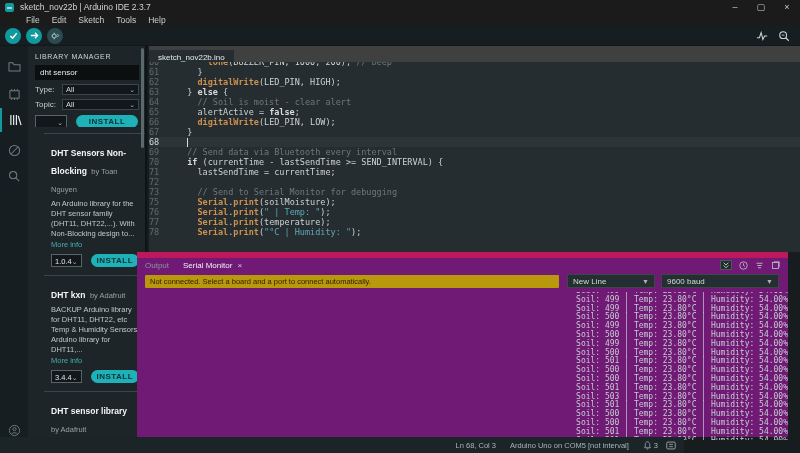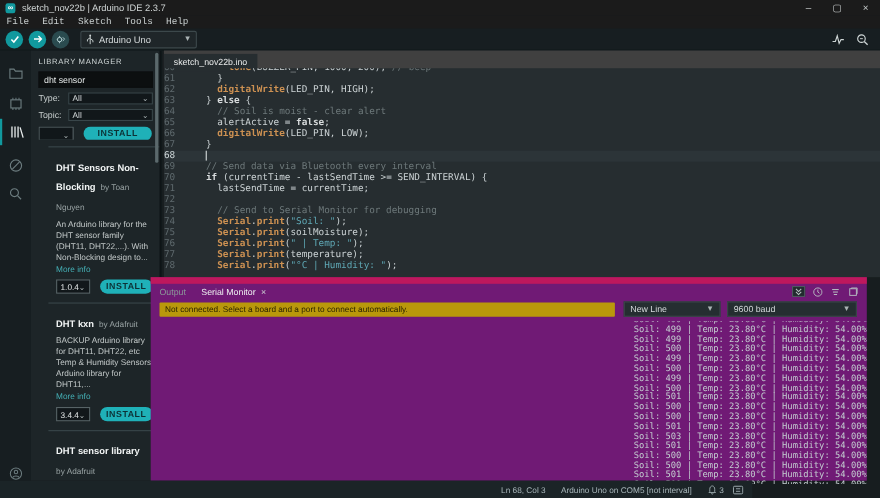--- a/index.html
+++ b/index.html
@@ -11,21 +11,21 @@
   #titlebar { position:absolute; left:0; top:0; width:800px; height:14px; background:#1b1b1b;
     display:flex; align-items:center; }
   #app-icon { width:9px; height:9px; margin:0 6px 0 5px; background:#11999e; border-radius:2px;
     color:#fff; font-size:7px; line-height:9px; text-align:center; font-weight:bold; }
   #title-text { font-size:8.5px; color:#d0d5d5; }
   #win-controls { margin-left:auto; display:flex; align-items:center; height:14px; }
   .win-btn { width:26px; height:14px; text-align:center; font-size:9px; line-height:14px; color:#c6cbcb; }
 
   
   #menubar { position:absolute; left:0; top:14px; width:800px; height:12px; background:#1b1b1b;
-    display:flex; align-items:center; padding-left:0;font-family:Liberation Mono, monospace; }
+    display:flex; align-items:center; padding-left:20px; }
   .menu-item { font-size:8.5px; color:#c9cfcf; padding:0 6px; }
 
   
   #toolbar { position:absolute; left:0; top:26px; width:800px; height:20px; background:#171e21;
     display:flex; align-items:center; border-bottom:1px solid #10181a; }
   .tb-circle { width:16px; height:16px; border-radius:50%; margin-left:5px;
     display:flex; align-items:center; justify-content:center; }
   .tb-teal { background:#11999e; }
   .tb-dim  { background:#2a4b4f; }
   #board-select { margin-left:10px; width:106px; height:16px; background:#1f2629;
@@ -153,28 +153,20 @@
       <svg width="9" height="9" viewBox="0 0 10 10">
           <path d="M1 5 H8 M5.5 2 L8.5 5 L5.5 8" stroke="#fff" stroke-width="1.4" fill="none"></path>
         </svg>
     </div>
     <div class="tb-circle tb-dim">
       <svg width="10" height="10" viewBox="0 0 12 12">
           <circle cx="5" cy="6" r="2.4" fill="none" stroke="#b9d4d6" stroke-width="1"></circle>
           <path d="M5 2 V4 M5 8 V10 M2 6 H3 M7 6 H8 M8.5 3.5 L10.5 5.5 L8.5 7.5" stroke="#b9d4d6" stroke-width="1" fill="none"></path>
         </svg>
     </div>
-    <div id="board-select">
-      <svg width="8" height="10" viewBox="0 0 8 12">
-          <path d="M4 1 V11 M4 4 L1 6 V8 M4 5 L7 7 V9" stroke="#cfd6d6" stroke-width="1" fill="none"></path>
-          <circle cx="4" cy="1.5" r="1" fill="#cfd6d6"></circle>
-        </svg>
-      <span class="lbl">Arduino Uno</span>
-      <span class="caret">▼</span>
-    </div>
     <div id="toolbar-right">
       <svg width="12" height="12" viewBox="0 0 14 14">
           <path d="M1 9 L4 9 L6 3 L8 11 L10 7 L13 7" stroke="#cfd6d6" stroke-width="1.2" fill="none"></path>
         </svg>
       <svg width="12" height="12" viewBox="0 0 14 14">
           <circle cx="6" cy="6" r="4" fill="none" stroke="#cfd6d6" stroke-width="1.2"></circle>
           <path d="M9 9 L12.5 12.5" stroke="#cfd6d6" stroke-width="1.4"></path>
           <path d="M4.5 6 H7.5" stroke="#cfd6d6" stroke-width="1"></path>
         </svg>
     </div>
@@ -315,24 +307,20 @@
             <span class="ln">71</span>
             <span class="lt"><span class="pl">    lastSendTime = currentTime;</span></span>
           </div>
           <div class="cl">
             <span class="ln">72</span>
             <span class="lt"></span>
           </div>
           <div class="cl">
             <span class="ln">73</span>
             <span class="lt"><span class="com">    // Send to Serial Monitor for debugging</span></span>
-          </div>
-          <div class="cl">
-            <span class="ln">74</span>
-            <span class="lt"><span class="pl">    </span><span class="fn">Serial</span><span class="pl">.</span><span class="fn">print</span><span class="pl">(</span><span class="str">"Soil: "</span><span class="pl">);</span></span>
           </div>
           <div class="cl">
             <span class="ln">75</span>
             <span class="lt"><span class="pl">    </span><span class="fn">Serial</span><span class="pl">.</span><span class="fn">print</span><span class="pl">(soilMoisture);</span></span>
           </div>
           <div class="cl">
             <span class="ln">76</span>
             <span class="lt"><span class="pl">    </span><span class="fn">Serial</span><span class="pl">.</span><span class="fn">print</span><span class="pl">(</span><span class="str">" | Temp: "</span><span class="pl">);</span></span>
           </div>
           <div class="cl">

